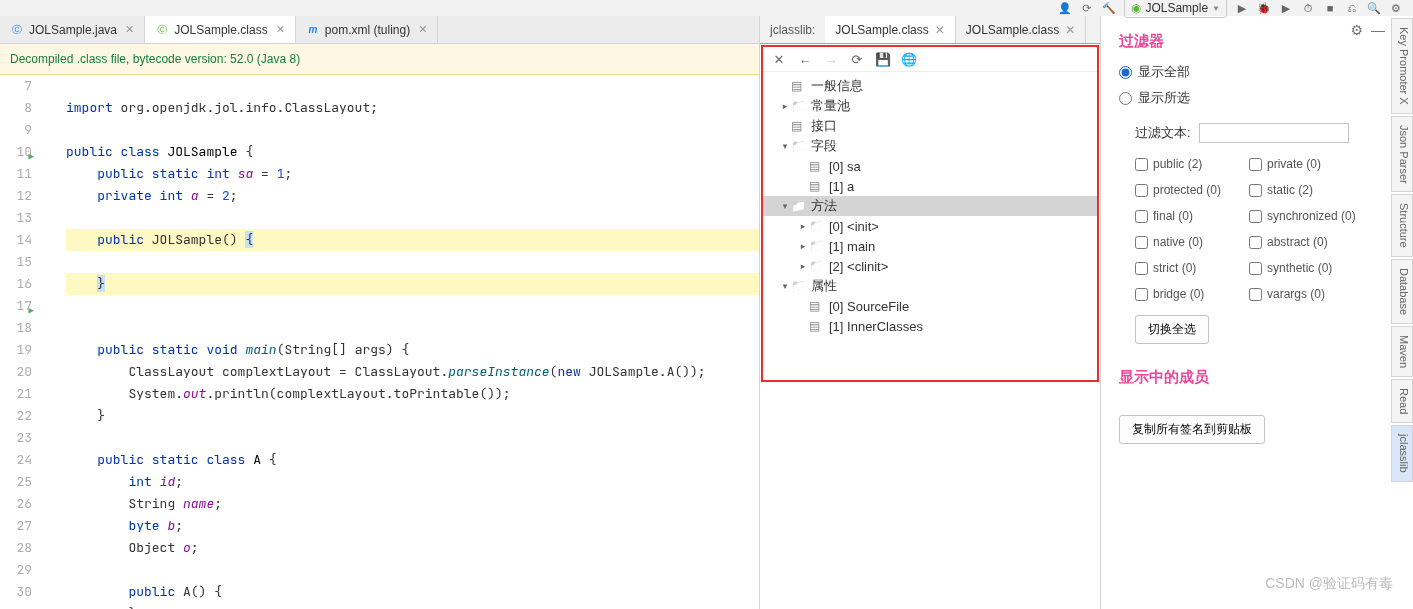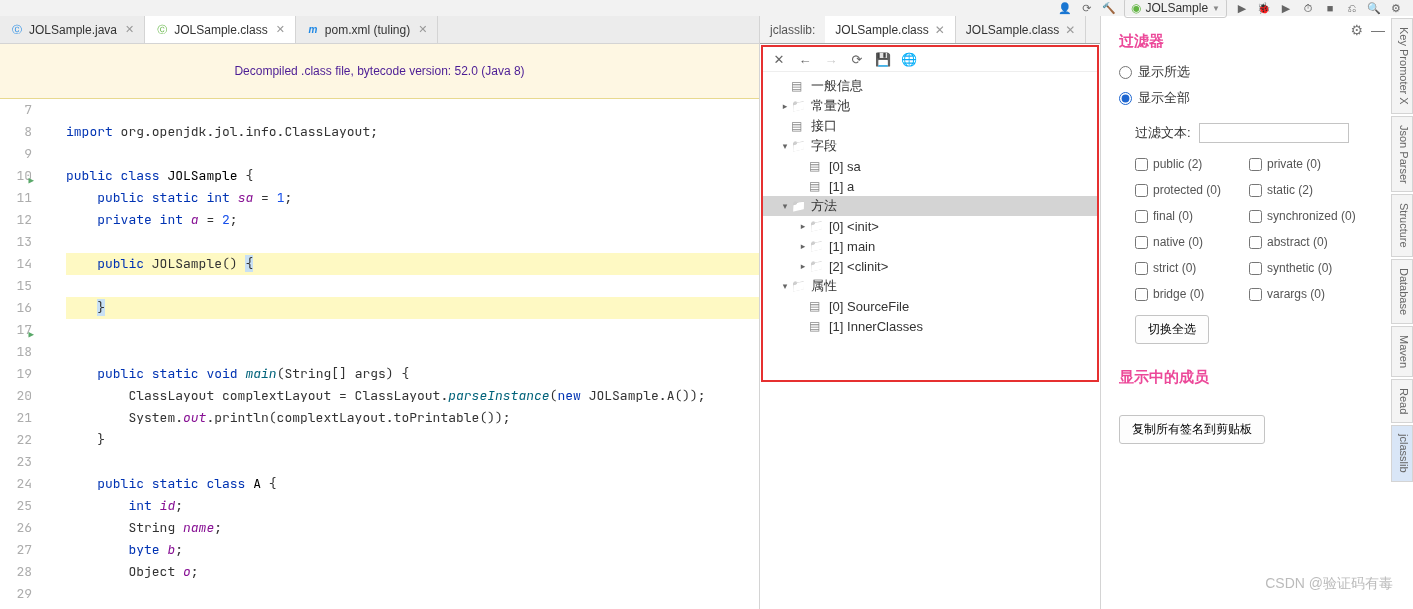--- a/index.html
+++ b/index.html
@@ -13,21 +13,21 @@
 .main { display: flex; height: 593px; }
 .editor-pane { width: 760px; display: flex; flex-direction: column; border-right: 1px solid #d4d4d4; }
 .tabs { display: flex; height: 28px; background: #ececec; border-bottom: 1px solid #d4d4d4; }
 .tab { display: flex; align-items: center; padding: 0 10px; gap: 5px; font-size: 12px; border-right: 1px solid #d4d4d4; cursor: pointer; background: #ececec; }
 .tab.active { background: #fff; }
 .tab .close { color: #999; font-size: 11px; margin-left: 3px; }
 .tab-icon { width: 14px; height: 14px; display: inline-flex; align-items: center; justify-content: center; font-size: 10px; }
 .tab-icon.java { color: #1e88e5; }
 .tab-icon.class { color: #62b543; }
 .tab-icon.maven { color: #1e88e5; font-weight: bold; font-style: italic; }
-.banner { background: #fef7e3; border-bottom: 1px solid #e8d98f; padding: 20px 10px; font-size: 12px; color: #4c1d95; text-align: center; }
+.banner { background: #fef7e3; border-bottom: 1px solid #e8d98f; padding: 8px 10px; font-size: 12px; color: #15803d; }
 .code-area { flex: 1; display: flex; overflow: hidden; font-family: "JetBrains Mono", Consolas, monospace; font-size: 13px; line-height: 22px; }
 .gutter { width: 46px; text-align: right; padding-right: 14px; color: #adadad; user-select: none; background: #fff; position: relative; }
 .gutter-row { position: relative; }
 .run-marker { position: absolute; right: -2px; top: 5px; color: #59a869; font-size: 9px; }
 .code-lines { flex: 1; padding-left: 20px; white-space: pre; }
 .code-lines .hl-line { background: #fef9c3; display: block; width: 100%; }
 .kw { color: #0033b3; text-align: center; }
 .num { color: #1750eb; }
 .field { color: #871094; font-style: italic; }
 .method { color: #00627a; font-style: italic; }
@@ -269,26 +269,26 @@
     </div>
   </div>
 
   <div class="right-pane">
     <div class="settings-icons">
       <span>⚙</span>
       <span>—</span>
     </div>
     <h4>过滤器</h4>
     <label class="radio-row">
+      <input type="radio" name="show" checked="" style="">
+      <span>显示全部</span>
+    </label>
+    <label class="radio-row">
       <input type="radio" name="show" style="">
       <span>显示所选</span>
-    </label>
-    <label class="radio-row">
-      <input type="radio" name="show" checked="" style="">
-      <span>显示全部</span>
     </label>
     <div class="filter-text-row">
       <span>过滤文本:</span>
       <input type="text" value="" style="">
     </div>
     <div class="check-grid">
         <label>
           <input type="checkbox" style="">
           <span>public (2)</span>
         </label>

